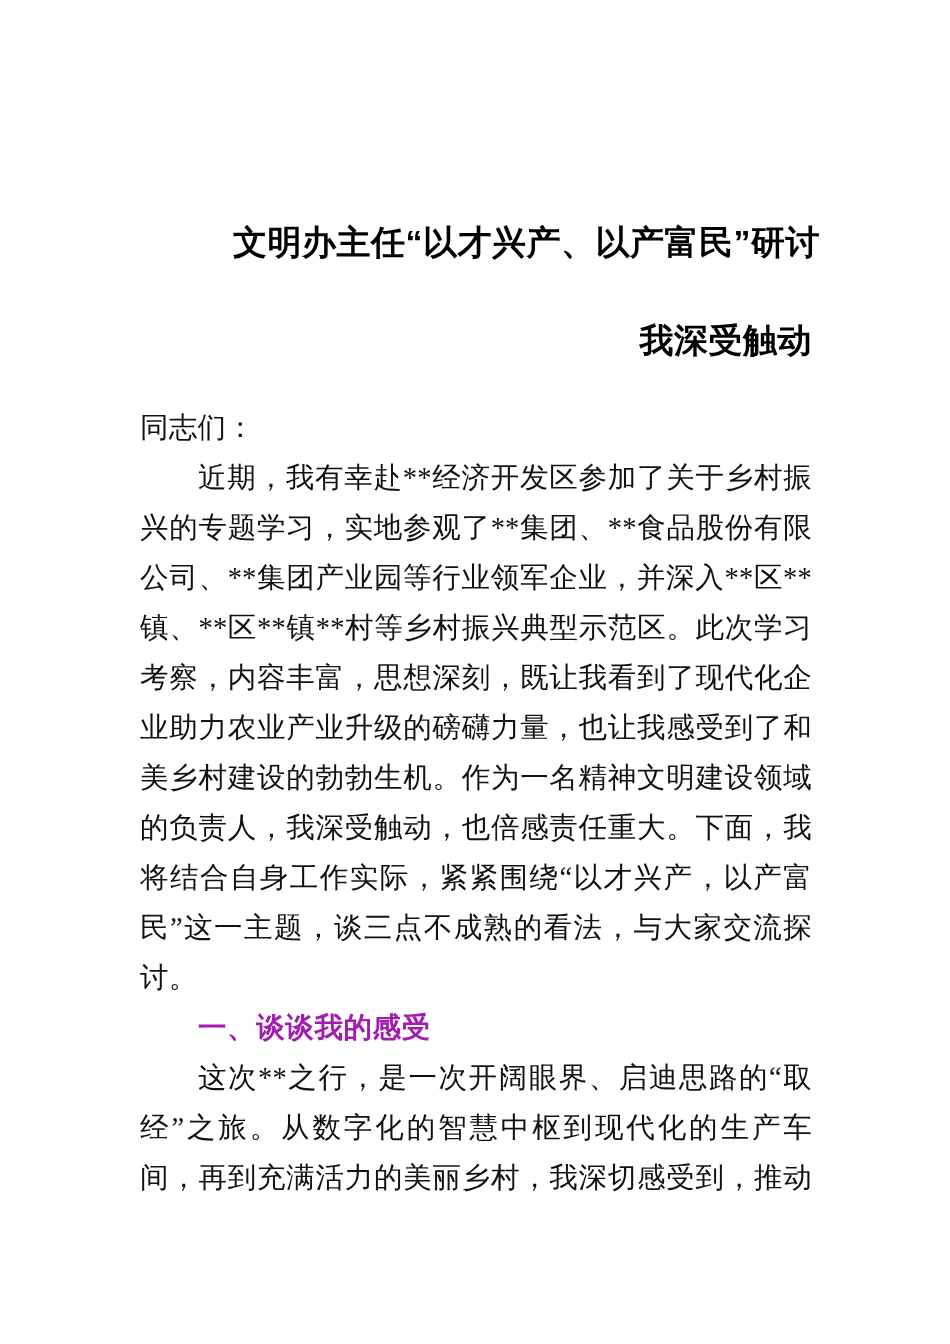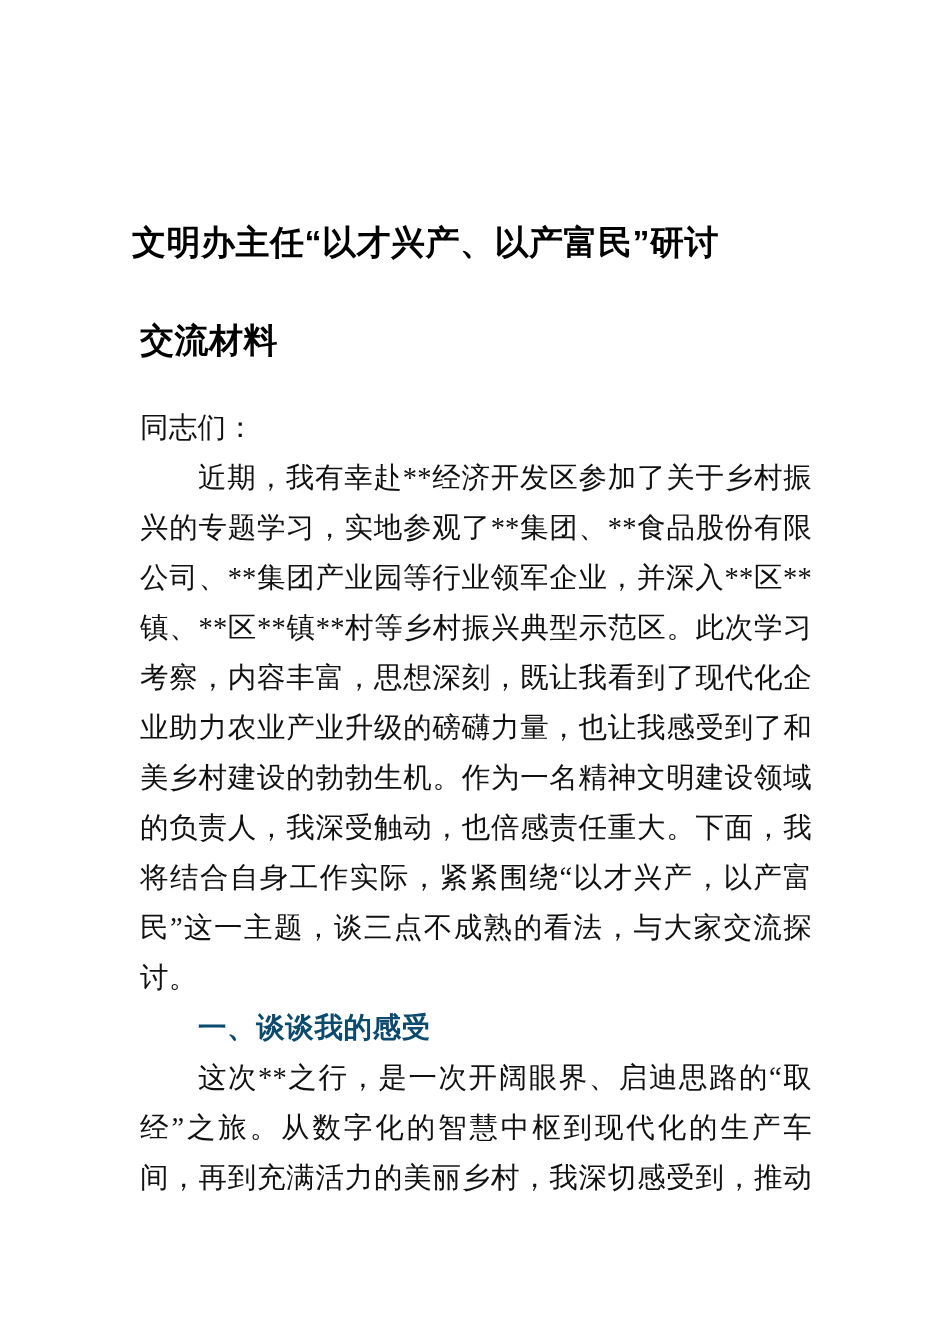--- a/index.html
+++ b/index.html
@@ -30,21 +30,21 @@
     top: 0;
     width: 672px;
   }
 
   
   .doc-title {
     font-family: "Liberation Sans", "DejaVu Sans", sans-serif;
     font-size: 34px;
     font-weight: 600;
     line-height: 1.0;
-    text-align: left;
+    text-align: right;
     letter-spacing: 0.5px;
     color: #000;
   }
   .title-line-1 {
     margin-top: 225px;
     white-space: nowrap;
     margin-left: -8px;
     margin-right: -8px;
   }
   .title-line-2 {
@@ -74,37 +74,37 @@
   }
 
   .section-heading {
     font-family: "Liberation Serif", "DejaVu Serif", serif;
     font-size: 28.5px;
     line-height: 50px;
     font-weight: bold;
     text-indent: 58px;
     margin: 0;
     letter-spacing: 0.6px;
-    color: #0c4a6e;
+    color: #a21caf;
   }
 
   .clip-last {
     max-height: 150px;
     overflow: hidden;
   }
 </style>
 </head>
 <body>
 
 <div class="page">
   <div class="content">
 
     <div class="doc-title">
       <div class="title-line-1">文明办主任“以才兴产、以产富民”研讨</div>
-      <div class="title-line-2">交流材料</div>
+      <div class="title-line-2">我深受触动</div>
     </div>
 
     <div class="body-block">
 
       <p class="para salutation">同志们：</p>
 
       <p class="para indent">近期，我有幸赴**经济开发区参加了关于乡村振兴的专题学习，实地参观了**集团、**食品股份有限公司、**集团产业园等行业领军企业，并深入**区**镇、**区**镇**村等乡村振兴典型示范区。此次学习考察，内容丰富，思想深刻，既让我看到了现代化企业助力农业产业升级的磅礴力量，也让我感受到了和美乡村建设的勃勃生机。作为一名精神文明建设领域的负责人，我深受触动，也倍感责任重大。下面，我将结合自身工作实际，紧紧围绕“以才兴产，以产富民”这一主题，谈三点不成熟的看法，与大家交流探讨。</p>
 
       <p class="section-heading">一、谈谈我的感受</p>
 

